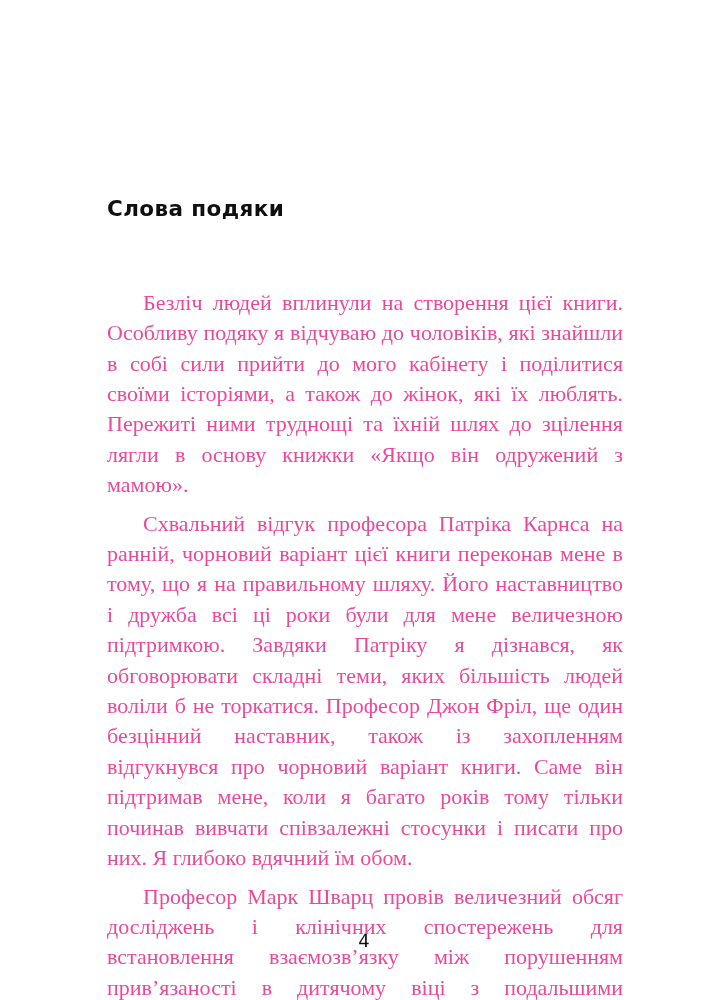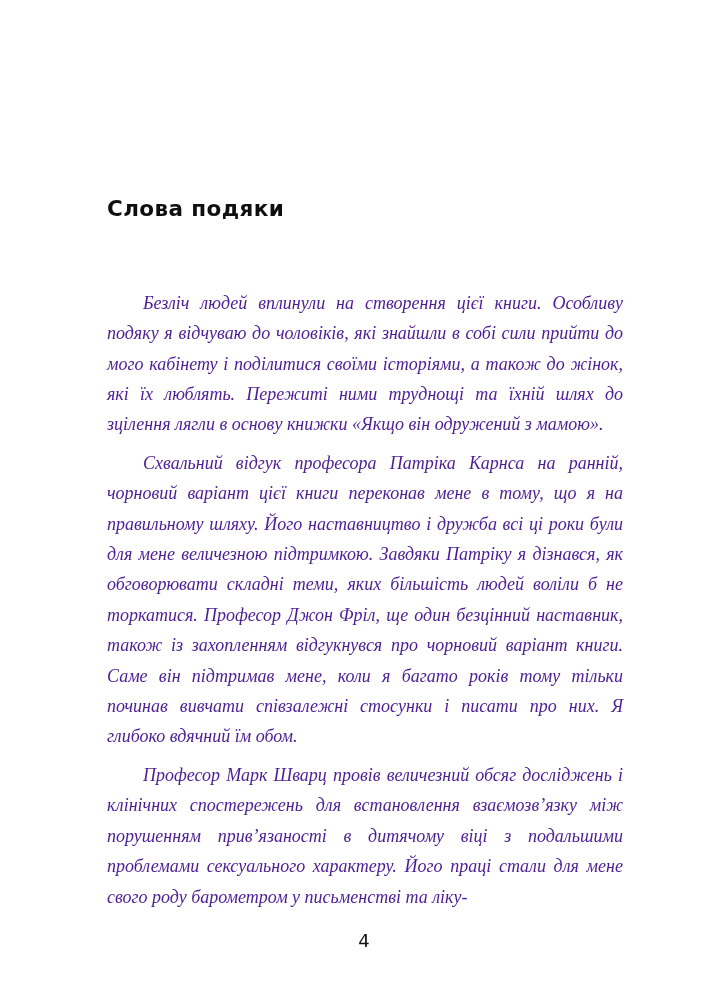--- a/index.html
+++ b/index.html
@@ -34,29 +34,28 @@
     font-family: "DejaVu Sans", "Liberation Sans", sans-serif;
     font-size: 21.5px;
     font-weight: 600;
     letter-spacing: 0.4px;
     color: #0f0f0f;
     margin: 0 0 66px 0;
     line-height: 1.2;
   }
   .body-text p {
     margin: 0 0 0 0;
-    font-size: 18px;
+    font-size: 22px;
     line-height: 30.4px;
     text-align: justify;
     text-justify: inter-word;
     text-indent: 36px;
-    color: #4c1d95;
+    color: #ec4899;
     -webkit-hyphens: manual;
     hyphens: manual;
-    font-style: italic;
   }
   .body-text p + p {
     margin-top: 8px;
   }
   .folio {
     position: absolute;
     left: 0;
     top: 930px;
     width: 728px;
     text-align: center;

